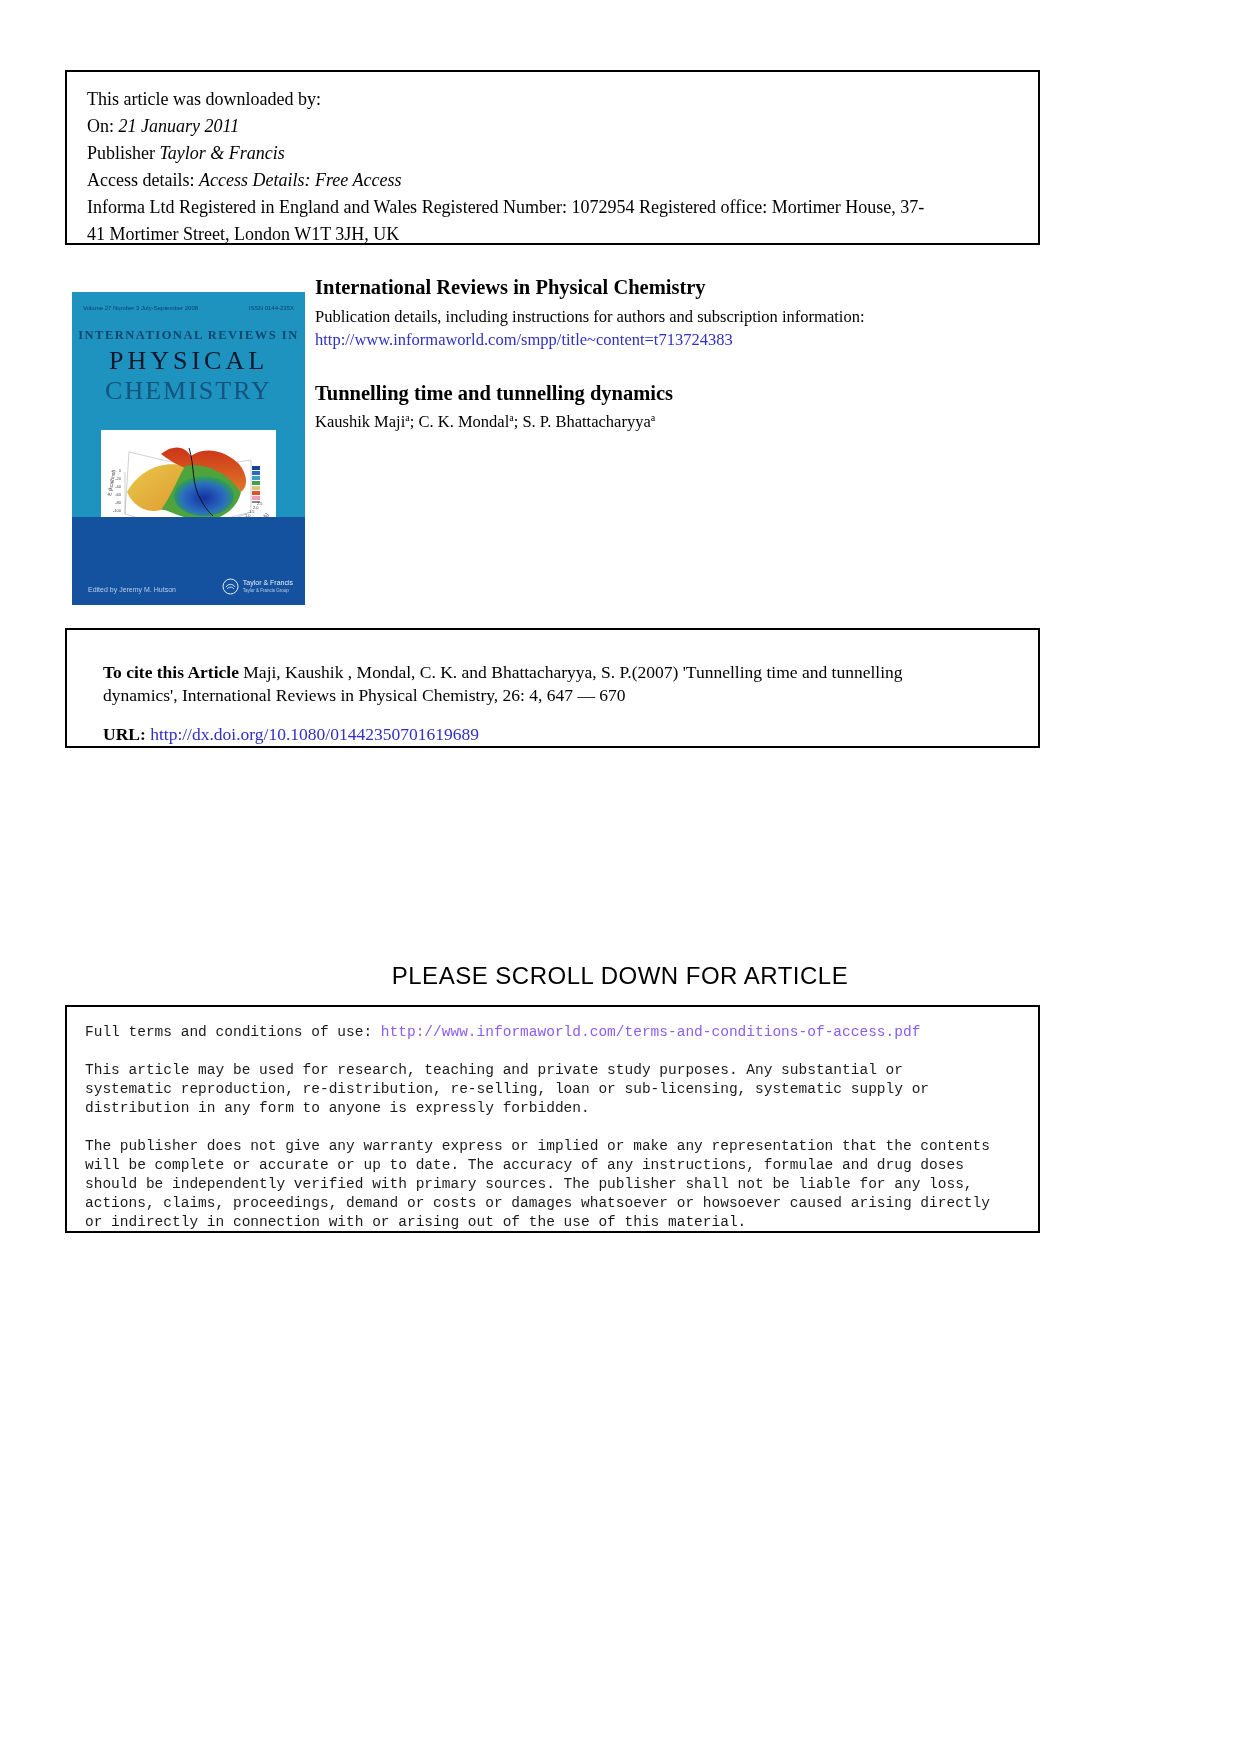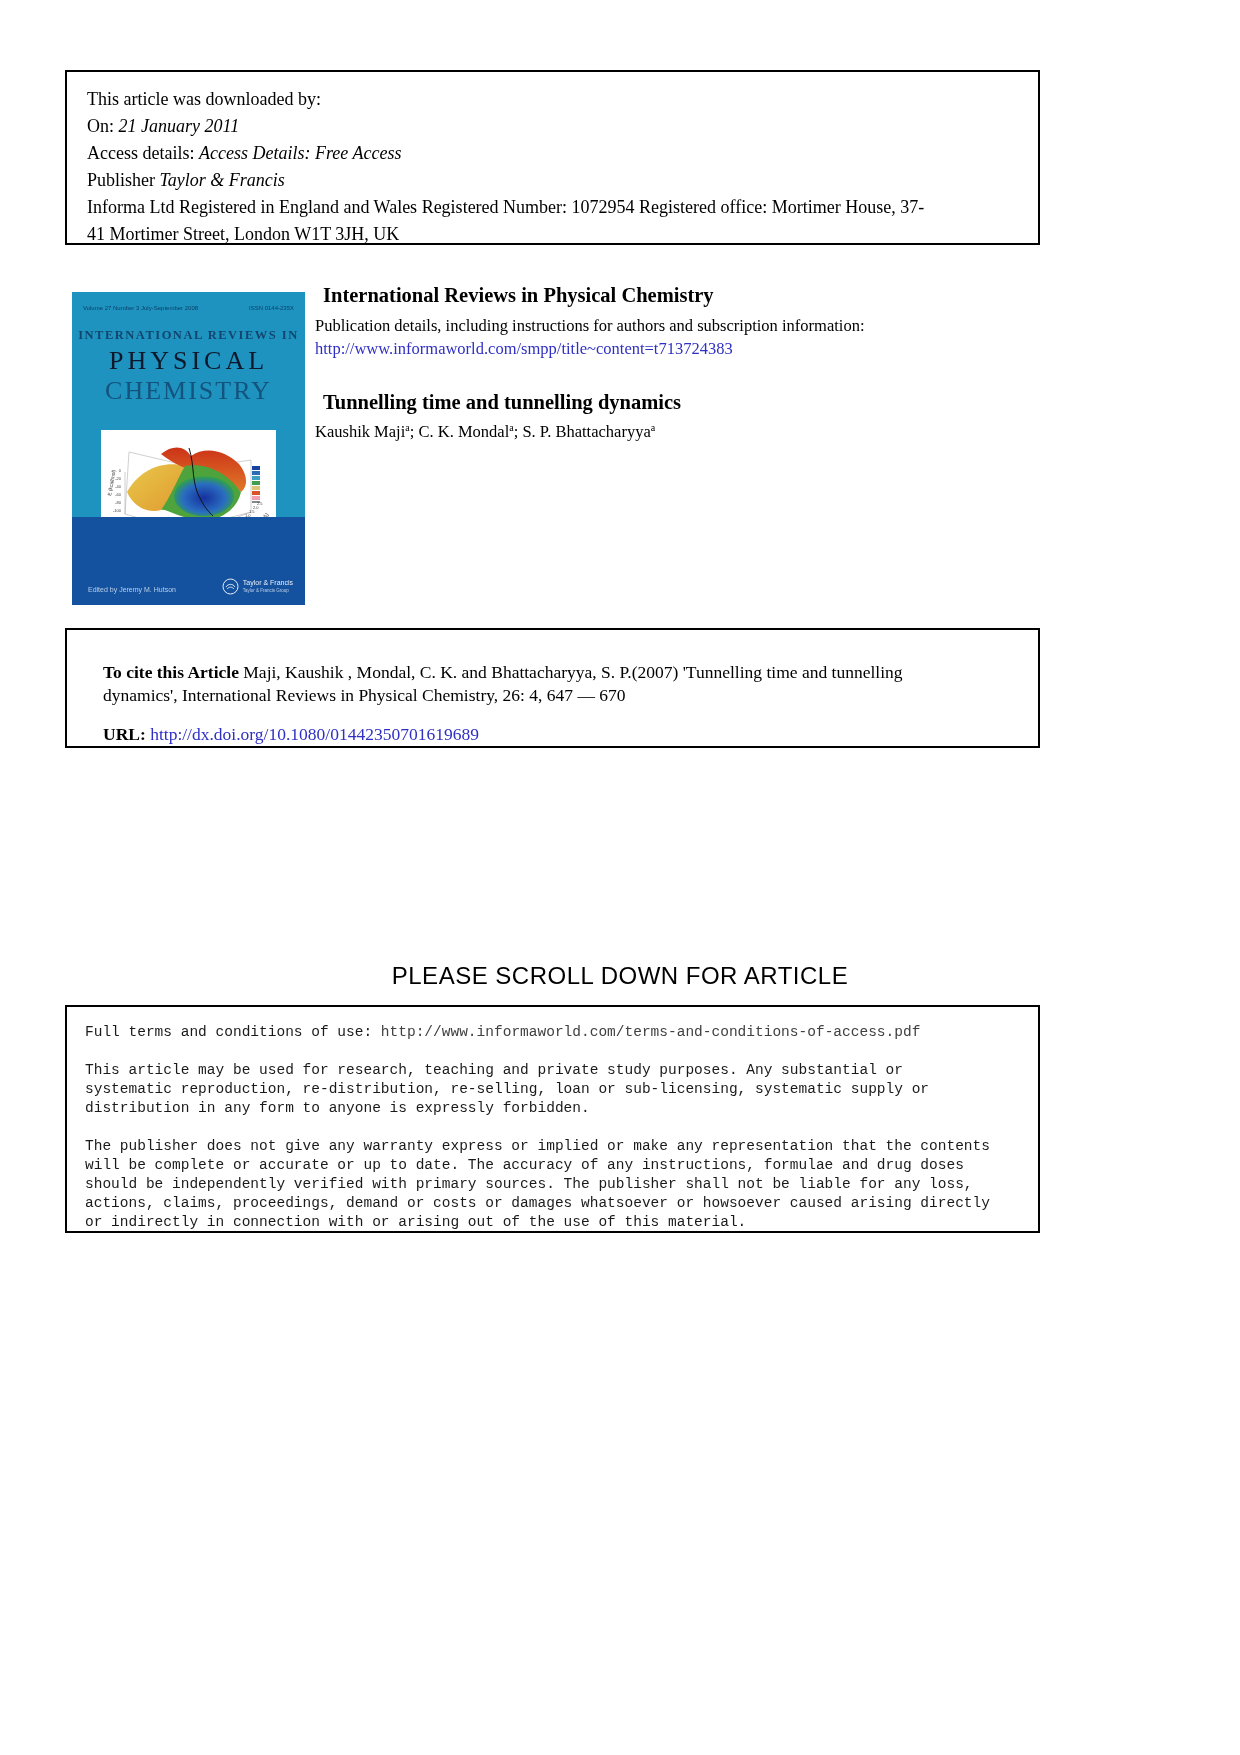--- a/index.html
+++ b/index.html
@@ -26,21 +26,21 @@
   .cover-plot{position:absolute;left:29px;top:138px;width:175px;height:115px;background:#fff;}
   .cover-bottom{position:absolute;left:0;bottom:0;width:100%;height:88px;background:#14519e;}
   .edited-by{position:absolute;left:16px;bottom:12px;font-family:"Liberation Sans",sans-serif;
              font-size:7px;color:#b9cfe8;}
   .tf-logo{position:absolute;right:12px;bottom:10px;display:flex;align-items:center;gap:4px;}
   .tf-text{font-family:"Liberation Sans",sans-serif;color:#e8f0fa;font-size:7px;line-height:8px;}
   .tf-text .sub{font-size:4.5px;color:#bcd0e8;}
 
   
   .right-col{position:absolute;left:315px;top:276px;width:728px;}
-  .right-col h1,.right-col h2{margin:8px;font-size:20.5px;font-weight:bold;}
+  .right-col h1,.right-col h2{margin:0;font-size:20.5px;font-weight:bold;}
   .pub-details{margin:7px 0 0 0;font-size:16.5px;line-height:21px;}
   a.link{color:#2f2fc4;text-decoration:none;}
   .title-link{display:block;margin-top:2px;font-size:16.5px;line-height:21px;}
   .article-block{margin-top:32px;}
   .authors{margin:7px 0 0 0;font-size:16.5px;}
   .affiliation{margin:4px 0 0 0;font-size:16px;line-height:21px;}
   sup{font-size:10px;line-height:0;}
 
   
   .cite-box{position:absolute;left:65px;top:628px;width:975px;height:120px;border:2px solid #000;
@@ -50,32 +50,32 @@
   
   .scroll-notice{position:absolute;top:962px;left:0;width:100%;text-align:center;
                  font-family:"Liberation Sans",sans-serif;font-size:24px;letter-spacing:0.5px;}
 
   
   .terms-box{position:absolute;left:65px;top:1005px;width:975px;height:228px;border:2px solid #000;
              box-sizing:border-box;padding:16px 18px;font-family:"Liberation Mono","DejaVu Sans Mono",monospace;
              font-size:14.5px;line-height:19px;color:#1a1a1a;}
   .terms-box p{margin:0 0 19px 0;}
   .terms-box p:last-child{margin-bottom:0;}
-  a.mono-link{color:#404040;text-decoration:none;}
+  a.mono-link{color:#8b5cf6;text-decoration:none;}
 
   svg text{font-family:"Liberation Sans",sans-serif;}
 </style>
 </head>
 <body>
 
 <div class="top-box">
   <p><span>This article was downloaded by:</span></p>
   <p><span>On: </span><span class="italic">21 January 2011</span></p>
+  <p><span>Publisher </span><span class="italic">Taylor &amp; Francis</span></p>
   <p><span>Access details: </span><span class="italic">Access Details: Free Access</span></p>
-  <p><span>Publisher </span><span class="italic">Taylor &amp; Francis</span></p>
   <p class="pre">Informa Ltd Registered in England and Wales Registered Number: 1072954 Registered office: Mortimer House, 37-
 41 Mortimer Street, London W1T 3JH, UK</p>
 </div>
 
 <div class="cover">
   <div class="cover-head">
     <span>Volume 27   Number 3   July-September 2008</span>
     <span>ISSN 0144-235X</span>
   </div>
   <div class="cover-series">INTERNATIONAL REVIEWS IN</div>

